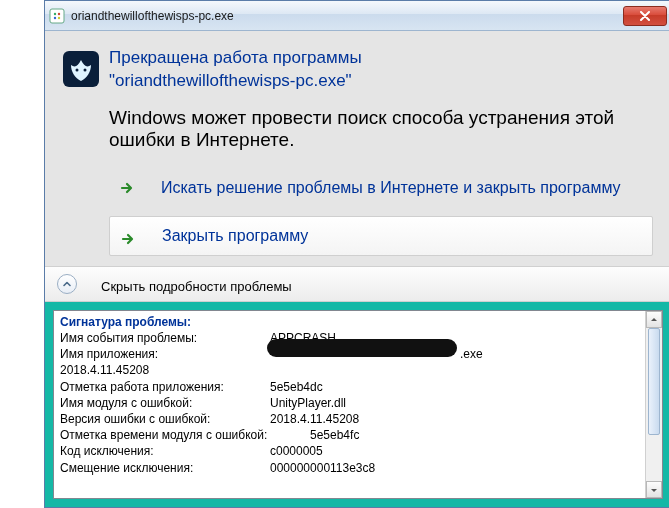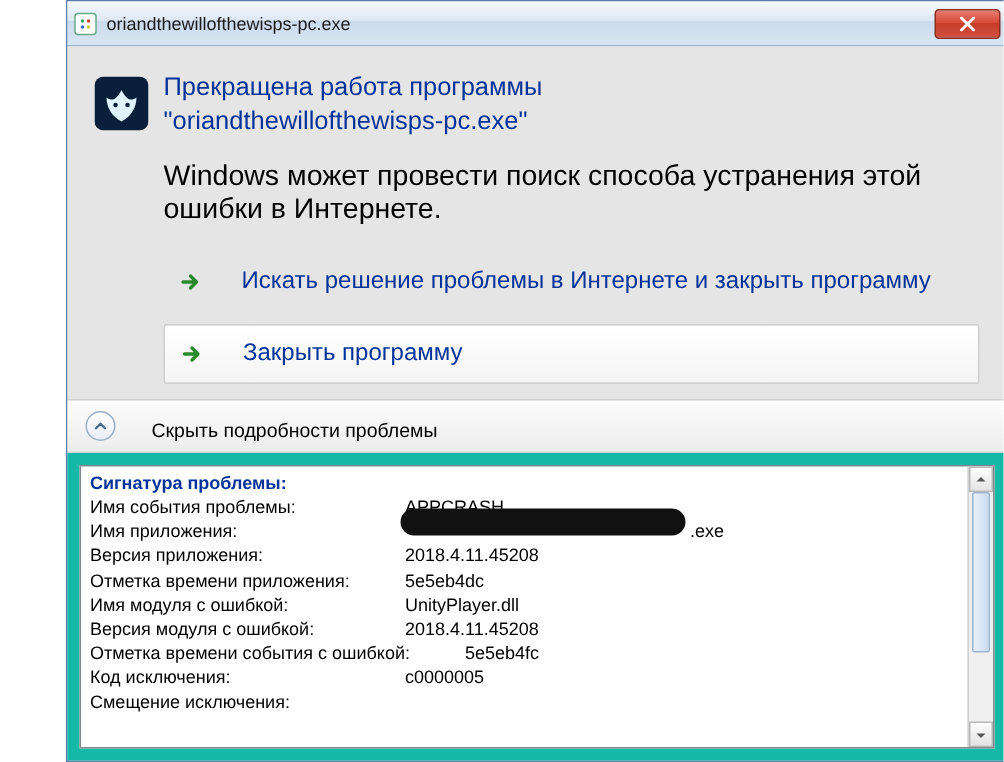--- a/index.html
+++ b/index.html
@@ -83,20 +83,21 @@
   .option-text {
     color: #003399;
     font-size: 16px;
     line-height: 1.35;
   }
   .option.boxed {
     border: 1px solid #cfcfcf;
     background: linear-gradient(to bottom, #ffffff, #f4f4f4);
     border-radius: 2px;
     margin-bottom: 0;
+    align-items: flex-end;
   }
   .arrow-icon {
     width: 16px; height: 16px;
     flex-shrink: 0;
     margin-top: 3px;
   }
   .details-toggle {
     background: linear-gradient(to bottom, #fdfdfd, #ececec);
     border-top: 1px solid #d0d0d0;
     border-bottom: 1px solid #d0d0d0;
@@ -252,45 +253,45 @@
 
       <div class="kv-row">
         <span class="kv-key">Имя события проблемы:</span>
         <span class="kv-val">APPCRASH</span>
       </div>
       <div class="kv-row">
         <span class="kv-key">Имя приложения:</span>
         <span class="kv-val" style="padding-left:190px">.exe</span>
       </div>
       <div class="kv-row">
-        <span class="kv-key">Версия приложения:</span>
         <span class="kv-val">2018.4.11.45208</span>
       </div>
       <div class="kv-row">
-        <span class="kv-key">Отметка времени приложения:</span>
+        <span class="kv-key">Отметка работа приложения:</span>
         <span class="kv-val">5e5eb4dc</span>
       </div>
       <div class="kv-row">
         <span class="kv-key">Имя модуля с ошибкой:</span>
         <span class="kv-val">UnityPlayer.dll</span>
       </div>
       <div class="kv-row">
-        <span class="kv-key">Версия модуля с ошибкой:</span>
+        <span class="kv-key">Версия ошибки с ошибкой:</span>
         <span class="kv-val">2018.4.11.45208</span>
       </div>
       <div class="kv-row">
-        <span class="kv-key" style="width:250px">Отметка времени события с ошибкой:</span>
+        <span class="kv-key" style="width:250px">Отметка времени модуля с ошибкой:</span>
         <span class="kv-val">5e5eb4fc</span>
       </div>
       <div class="kv-row">
         <span class="kv-key">Код исключения:</span>
         <span class="kv-val">c0000005</span>
       </div>
       <div class="kv-row">
         <span class="kv-key">Смещение исключения:</span>
+        <span class="kv-val">000000000113e3c8</span>
       </div>
 
       <div class="redaction" style="left:213px; top:28px; width:190px;"></div>
 
       <div class="scrollbar">
         <div class="sb-btn">
           <svg viewBox="0 0 8 8" width="8" height="8">
               <path d="M1 5 L4 2 L7 5 Z" fill="#555"></path>
             </svg>
         </div>

